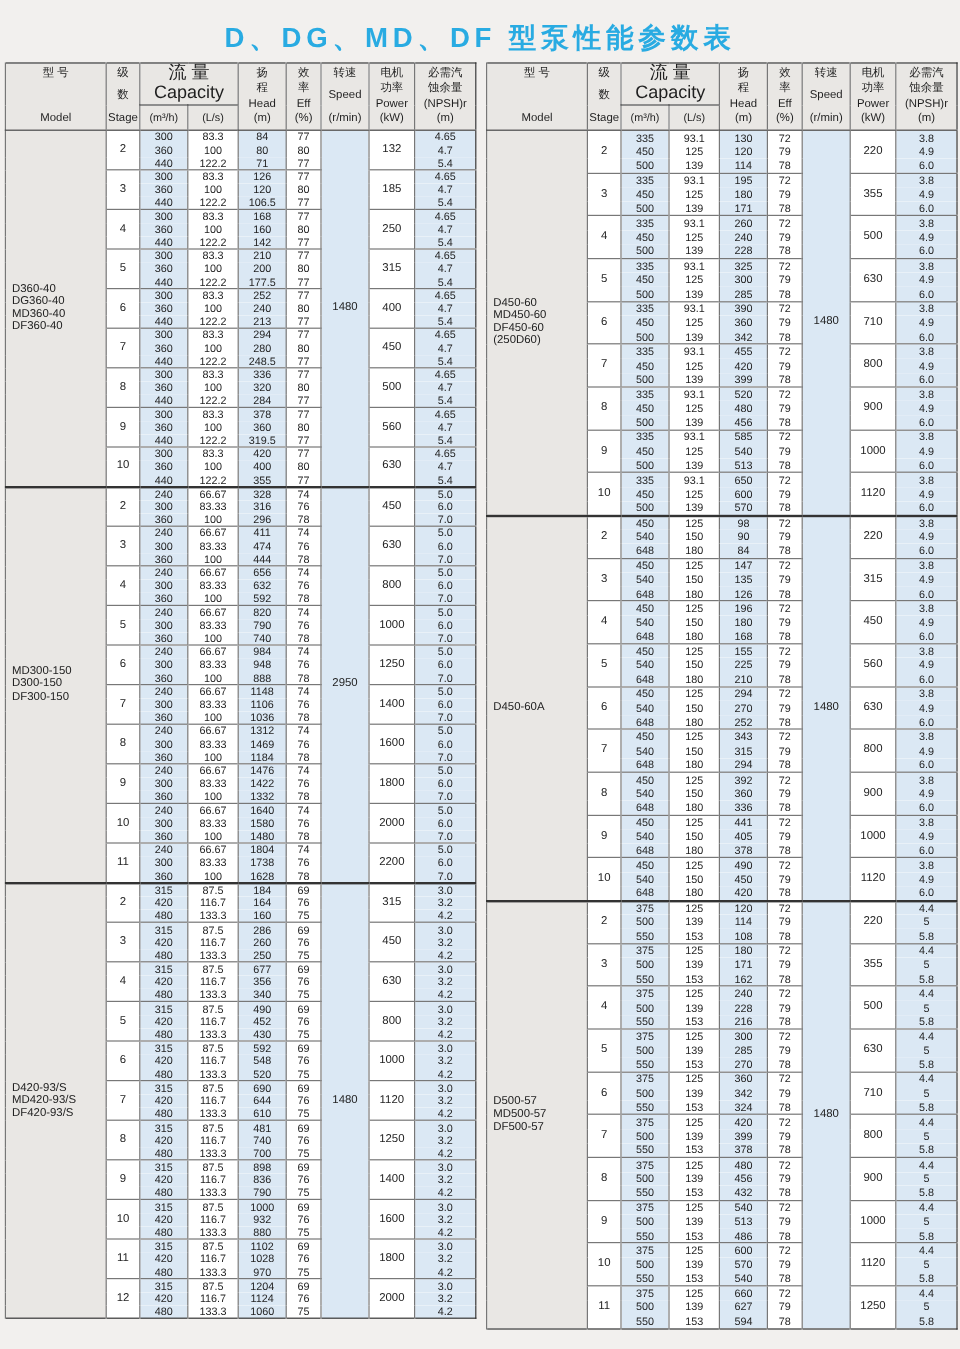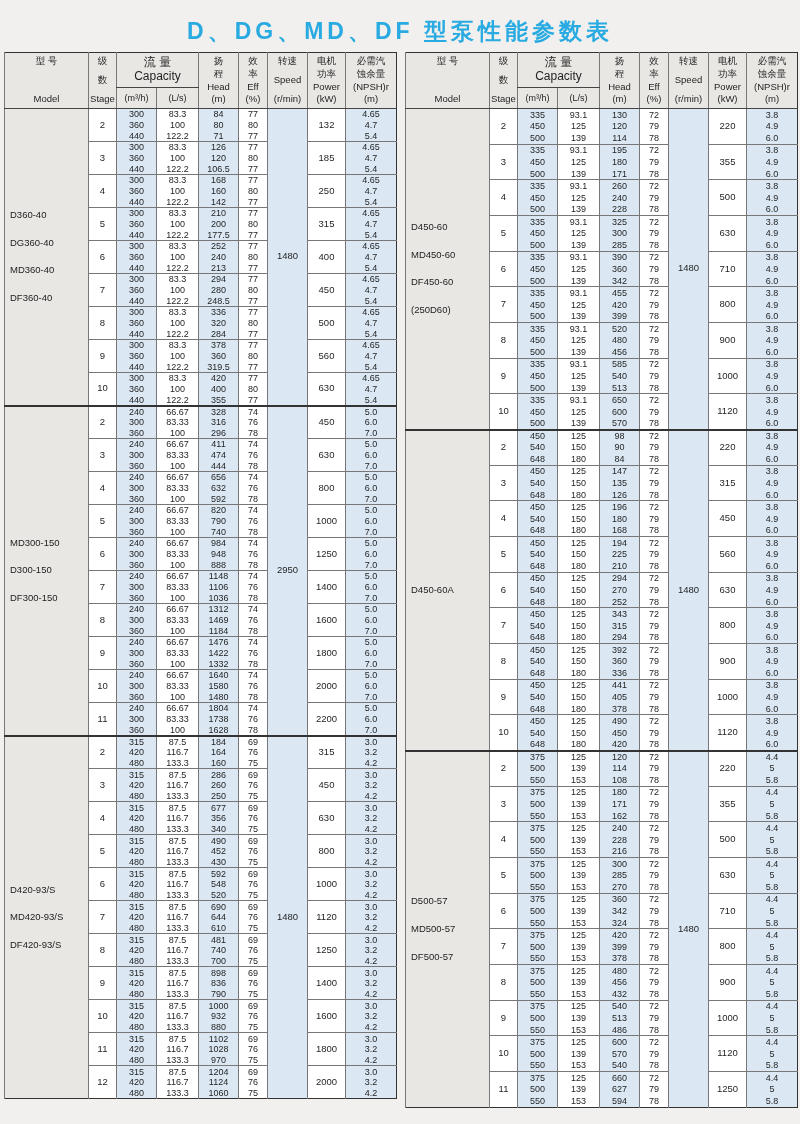--- a/index.html
+++ b/index.html
@@ -10,29 +10,29 @@
   table.ptable{border-collapse:collapse;table-layout:fixed;width:392px;
     border:1.5px solid #333;background:#fff;}
   .ptable th,.ptable td{padding:0;margin:0;text-align:center;vertical-align:middle;
     font-size:9px;line-height:1.12;color:#1f1f1f;border-left:1px solid #777;
     overflow:hidden;white-space:nowrap;}
   .ptable thead th{background:#e9e7e4;border-bottom:1px solid #444;font-weight:normal;}
   .hr1{height:33px}.hr2{height:20px}
   .hv{display:flex;flex-direction:column;justify-content:space-between;
     height:49px;padding:3px 0;}
   .hv div{font-size:9.5px;}
-  .cap div{font-size:12px;}
+  .cap div{font-size:15px;}
   .unit{font-size:9px;}
   #tbl-0 tbody tr{height:11px;}
   #tbl-1 tbody tr{height:11.9px;}
   tr.gs td{border-top:1px solid #777;}
   tr.ss td{border-top:2px solid #333;}
   td.b{background:#dbe8f4;}
   td.model{background:#e9e7e4;text-align:left;}
-  .mlist{display:flex;flex-direction:column;gap:17px;align-items:flex-start;
+  .mlist{display:flex;flex-direction:column;align-items:flex-start;
     padding-left:5px;}
   .mlist div{font-size:9.5px;color:#222;}
   td.speed,td.power,td.stage{font-size:9.5px;}
 </style>
 </head>
 <body>
 
 <div class="page">
   <h1 class="title">D、DG、MD、DF 型泵性能参数表</h1>
   <div class="tables">
@@ -1195,21 +1195,21 @@
             <td class="b">648</td>
             <td>180</td>
             <td class="b">168</td>
             <td>78</td>
             <td class="b">6.0</td>
           </tr>
           <tr class="gs">
             <td class="stage" rowspan="3">5</td>
             <td class="b">450</td>
             <td>125</td>
-            <td class="b">194</td>
+            <td class="b">155</td>
             <td>72</td>
             <td class="power" rowspan="3">560</td>
             <td class="b">3.8</td>
           </tr>
           <tr class="">
             <td class="b">540</td>
             <td>150</td>
             <td class="b">225</td>
             <td>79</td>
             <td class="b">4.9</td>

